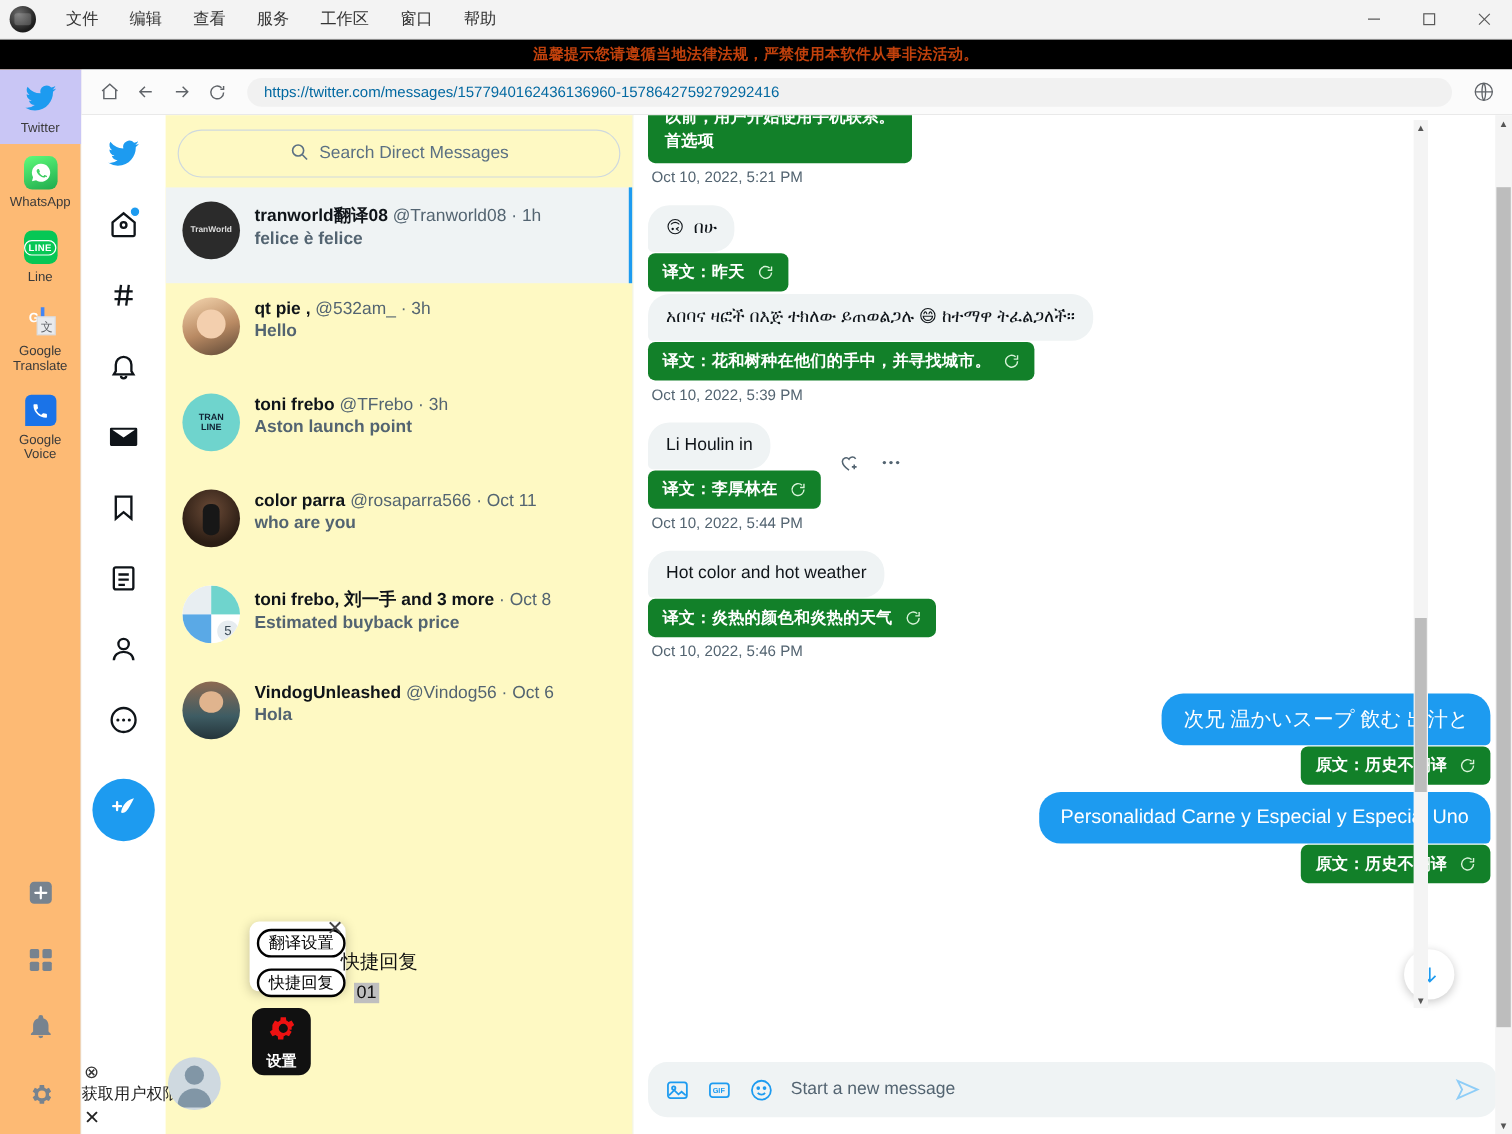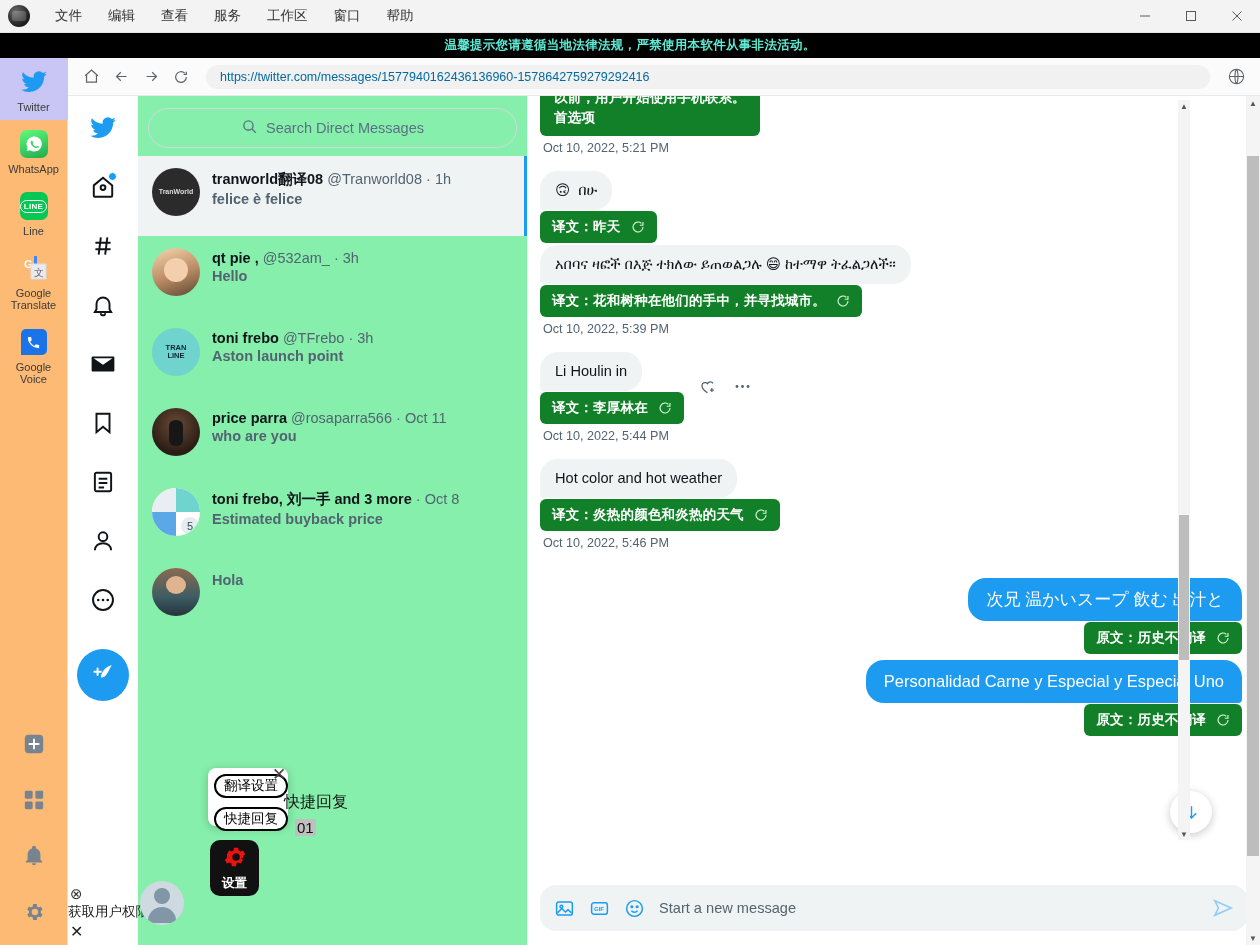--- a/index.html
+++ b/index.html
@@ -34,21 +34,21 @@
   .win-btns { margin-left: auto; display: flex; height: 33px; }
   .win-btn {
     width: 46px; height: 33px; display: flex; align-items: center; justify-content: center;
     color: #5a5a5a;
   }
   .win-btn svg { display: block; }
 
   
   .banner {
     position: absolute; top: 33px; left: 0; width: 1260px; height: 25px;
-    background: #000; color: #5eead4; font-size: 12.5px;
+    background: #000; color: #c2410c; font-size: 12.5px;
     display: flex; align-items: center; justify-content: center;
     letter-spacing: .3px; font-weight: 600;
   }
 
   
   .app-rail {
     position: absolute; top: 58px; left: 0; width: 68px; height: 887px;
     background: #fdba74; border-right: 1px solid #e6e6e6;
     display: flex; flex-direction: column; align-items: center;
   }
@@ -109,21 +109,21 @@
   }
   .compose-fab {
     width: 52px; height: 52px; border-radius: 50%; background: #1d9bf0;
     display: flex; align-items: center; justify-content: center; margin-top: 14px;
     cursor: pointer;
   }
 
   
   .dm-col {
     width: 390px; flex: none; border-right: 1px solid #eff3f4;
-    display: flex; flex-direction: column; background: #86efac;
+    display: flex; flex-direction: column; background: #fef9c3;
   }
   .dm-search-wrap { padding: 12px 10px 8px 10px; }
   .dm-search {
     height: 40px; border: 1px solid #cfd9de; border-radius: 20px;
     display: flex; align-items: center; justify-content: center; gap: 8px;
     color: #5b7083; font-size: 14.5px; cursor: text;
   }
   .dm-list { flex: 1; overflow: hidden; position: relative; }
   .dm-item {
     display: flex; gap: 12px; padding: 12px 14px 12px 14px; cursor: pointer;
@@ -519,21 +519,21 @@
               <span class="dm-handle">3h</span>
             </div>
             <div class="dm-snippet">Aston launch point</div>
           </div>
         </div>
 
         <div class="dm-item">
           <div class="avatar av-rosa"></div>
           <div class="dm-body">
             <div class="dm-line1">
-              <span class="dm-name">price parra</span>
+              <span class="dm-name">color parra</span>
               <span class="dm-handle">@rosaparra566</span>
               <span class="dm-handle">·</span>
               <span class="dm-handle">Oct 11</span>
             </div>
             <div class="dm-snippet">who are you</div>
           </div>
         </div>
 
         <div class="dm-item">
           <div class="avatar av-group">
@@ -548,20 +548,26 @@
               <span class="dm-handle">·</span>
               <span class="dm-handle">Oct 8</span>
             </div>
             <div class="dm-snippet">Estimated buyback price</div>
           </div>
         </div>
 
         <div class="dm-item">
           <div class="avatar av-vindog"></div>
           <div class="dm-body">
+            <div class="dm-line1">
+              <span class="dm-name">VindogUnleashed</span>
+              <span class="dm-handle">@Vindog56</span>
+              <span class="dm-handle">·</span>
+              <span class="dm-handle">Oct 6</span>
+            </div>
             <div class="dm-snippet">Hola</div>
           </div>
         </div>
 
       </div>
     </div>
 
     <div class="conv">
       <div class="msgs">
 

